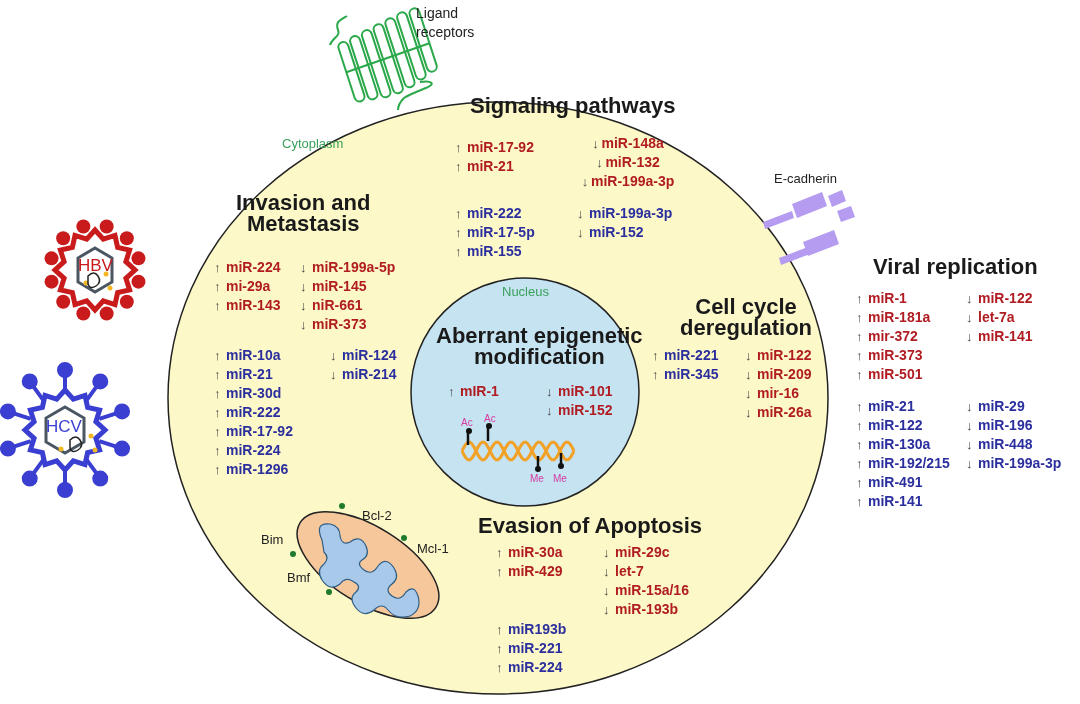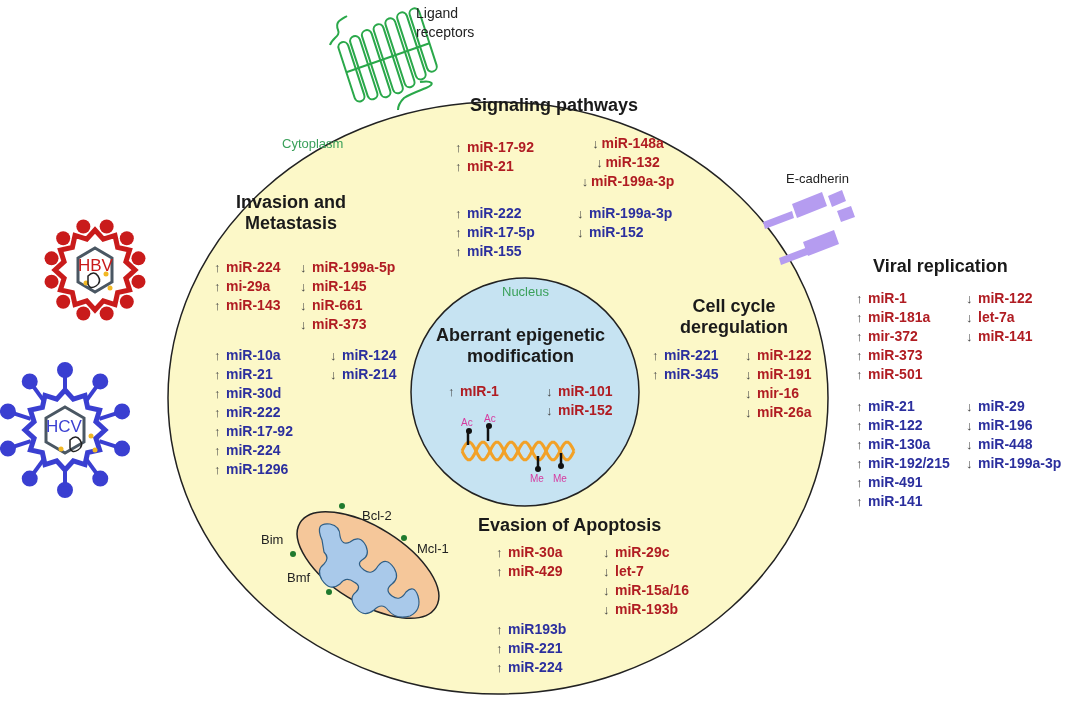--- a/index.html
+++ b/index.html
@@ -1,19 +1,19 @@
 <!DOCTYPE html>
 <html><head>
 <meta charset="utf-8">
 <style>
   html,body{margin:0;padding:0;background:#ffffff;}
   body{width:1080px;height:704px;position:relative;overflow:hidden;font-family:"Liberation Sans",sans-serif;}
   #stage{position:absolute;left:0;top:0;width:1080px;height:624px;}
   .abs{position:absolute;white-space:nowrap;}
-  .title{font-weight:bold;font-size:18px;color:#1a1a1a;text-align:center;line-height:21px;}
+  .title{font-weight:bold;font-size:22px;color:#1a1a1a;text-align:center;line-height:21px;}
   .label{font-size:13px;color:#222;}
   .green-label{font-size:13px;color:#3aa05a;}
   .mir{font-weight:bold;font-size:14px;line-height:19px;}
   .mir .arr{font-weight:normal;color:#444;font-size:13px;display:inline-block;width:12px;}
   .red{color:#b01c22;}
   .blue{color:#2b2f9e;}
   .list{position:absolute;}
   .list div{white-space:nowrap;}
 </style>
 </head>
@@ -126,21 +126,21 @@
       <circle cx="561" cy="466" r="3" fill="#111"></circle>
     </g>
   </svg>
 
   <div class="abs label" style="left:416px;top:4px;line-height:19px;font-size:14px;">
     <div>Ligand</div>
     <div>receptors</div>
   </div>
   <div class="abs green-label" style="left:282px;top:136px;text-align:center;">Cytoplasm</div>
   <div class="abs green-label" style="left:502px;top:284px;">Nucleus</div>
-  <div class="abs label" style="left:774px;top:171px;margin-left:12px;">E-cadherin</div>
+  <div class="abs label" style="left:774px;top:171px;">E-cadherin</div>
 
   <div class="abs" style="left:78px;top:256px;font-size:17px;color:#c91b1b;">HBV</div>
   <div class="abs" style="left:46px;top:417px;font-size:17px;color:#3a3fd1;">HCV</div>
 
   <div class="abs" style="left:461px;top:417px;font-size:10px;color:#d63ba0;">Ac</div>
   <div class="abs" style="left:484px;top:413px;font-size:10px;color:#d63ba0;">Ac</div>
   <div class="abs" style="left:530px;top:473px;font-size:10px;color:#d63ba0;">Me</div>
   <div class="abs" style="left:553px;top:473px;font-size:10px;color:#d63ba0;">Me</div>
 
   <div class="abs label" style="left:362px;top:508px;">Bcl-2</div>
@@ -215,21 +215,21 @@
       <div class="mir red"><span class="arr">↓</span><span>miR-101</span></div>
       <div class="mir red"><span class="arr">↓</span><span>miR-152</span></div>
     </div>
 
   <div class="list" style="left:652px;top:346px;">
       <div class="mir blue"><span class="arr">↑</span><span>miR-221</span></div>
       <div class="mir blue"><span class="arr">↑</span><span>miR-345</span></div>
     </div>
   <div class="list" style="left:745px;top:346px;">
       <div class="mir red"><span class="arr">↓</span><span>miR-122</span></div>
-      <div class="mir red"><span class="arr">↓</span><span>miR-191</span></div>
+      <div class="mir red"><span class="arr">↓</span><span>miR-209</span></div>
       <div class="mir red"><span class="arr">↓</span><span>mir-16</span></div>
       <div class="mir red"><span class="arr">↓</span><span>miR-26a</span></div>
     </div>
 
   <div class="list" style="left:496px;top:543px;">
       <div class="mir red"><span class="arr">↑</span><span>miR-30a</span></div>
       <div class="mir red"><span class="arr">↑</span><span>miR-429</span></div>
     </div>
   <div class="list" style="left:603px;top:543px;">
       <div class="mir red"><span class="arr">↓</span><span>miR-29c</span></div>

